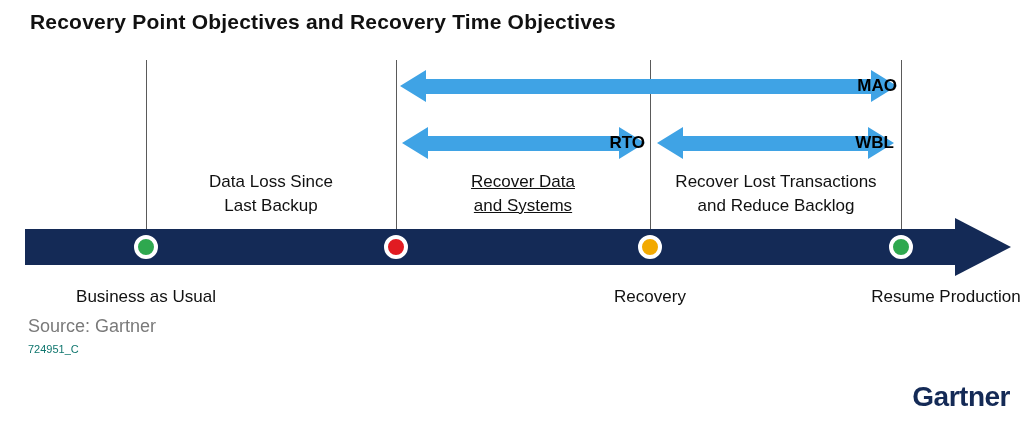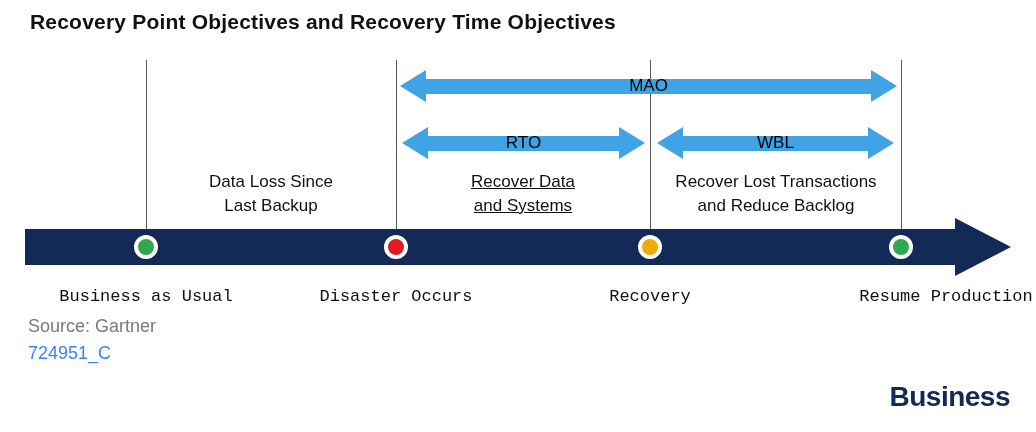--- a/index.html
+++ b/index.html
@@ -37,22 +37,22 @@
   }
   .ah { width: 0; height: 0; border-top: 16px solid transparent; border-bottom: 16px solid transparent; }
   .ah.left  { border-right: 26px solid var(--arrow-blue); }
   .ah.right { border-left: 26px solid var(--arrow-blue); }
   .shaft { flex: 1; height: 15px; background: var(--arrow-blue); }
   .arrow-label {
     position: absolute;
     left: 0; right: 0;
     top: 50%;
     transform: translateY(-50%);
-    text-align: center;
-    font-weight: 400;
+    text-align: right;
+    font-weight: 700;
     font-size: 17px;
     color: #000000;
   }
   .desc {
     position: absolute;
     top: 170px;
     text-align: center;
     font-size: 17px;
     line-height: 24px;
     color: #111111;
@@ -88,35 +88,34 @@
     z-index: 3;
   }
   .milestone-label {
     position: absolute;
     top: 287px;
     width: 240px;
     text-align: center;
     font-size: 17px;
     color: #111111;
     z-index: 2;
-    font-family: Liberation Mono, monospace;
   }
   .source-line {
     position: absolute;
     left: 28px;
     top: 316px;
     font-size: 18px;
     color: #7a7a7a;
   }
   .doc-id {
     position: absolute;
     left: 28px;
     top: 343px;
-    font-size: 18px;
-    color: #3b82f6;
+    font-size: 11px;
+    color: #0f766e;
   }
   .logo {
     position: absolute;
     right: 26px;
     top: 381px;
     font-size: 28px;
     font-weight: 800;
     color: var(--navy);
     letter-spacing: -0.5px;
   }
@@ -164,21 +163,20 @@
 
   <div class="timeline-bar"></div>
   <div class="timeline-head"></div>
 
   <div class="dot" style="left: 134px; background: rgb(47, 168, 79);"></div>
   <div class="dot" style="left: 384px; background: rgb(225, 27, 34);"></div>
   <div class="dot" style="left: 638px; background: rgb(242, 169, 0);"></div>
   <div class="dot" style="left: 889px; background: rgb(47, 168, 79);"></div>
 
   <div class="milestone-label" style="left:26px;">Business as Usual</div>
-  <div class="milestone-label" style="left:276px;">Disaster Occurs</div>
   <div class="milestone-label" style="left:530px;">Recovery</div>
   <div class="milestone-label" style="left:826px;text-align:center;">Resume Production</div>
 
   <div class="source-line">Source: Gartner</div>
   <div class="doc-id">724951_C</div>
-  <div class="logo">Business</div>
+  <div class="logo">Gartner</div>
 
 </div>
 
 </body></html>

